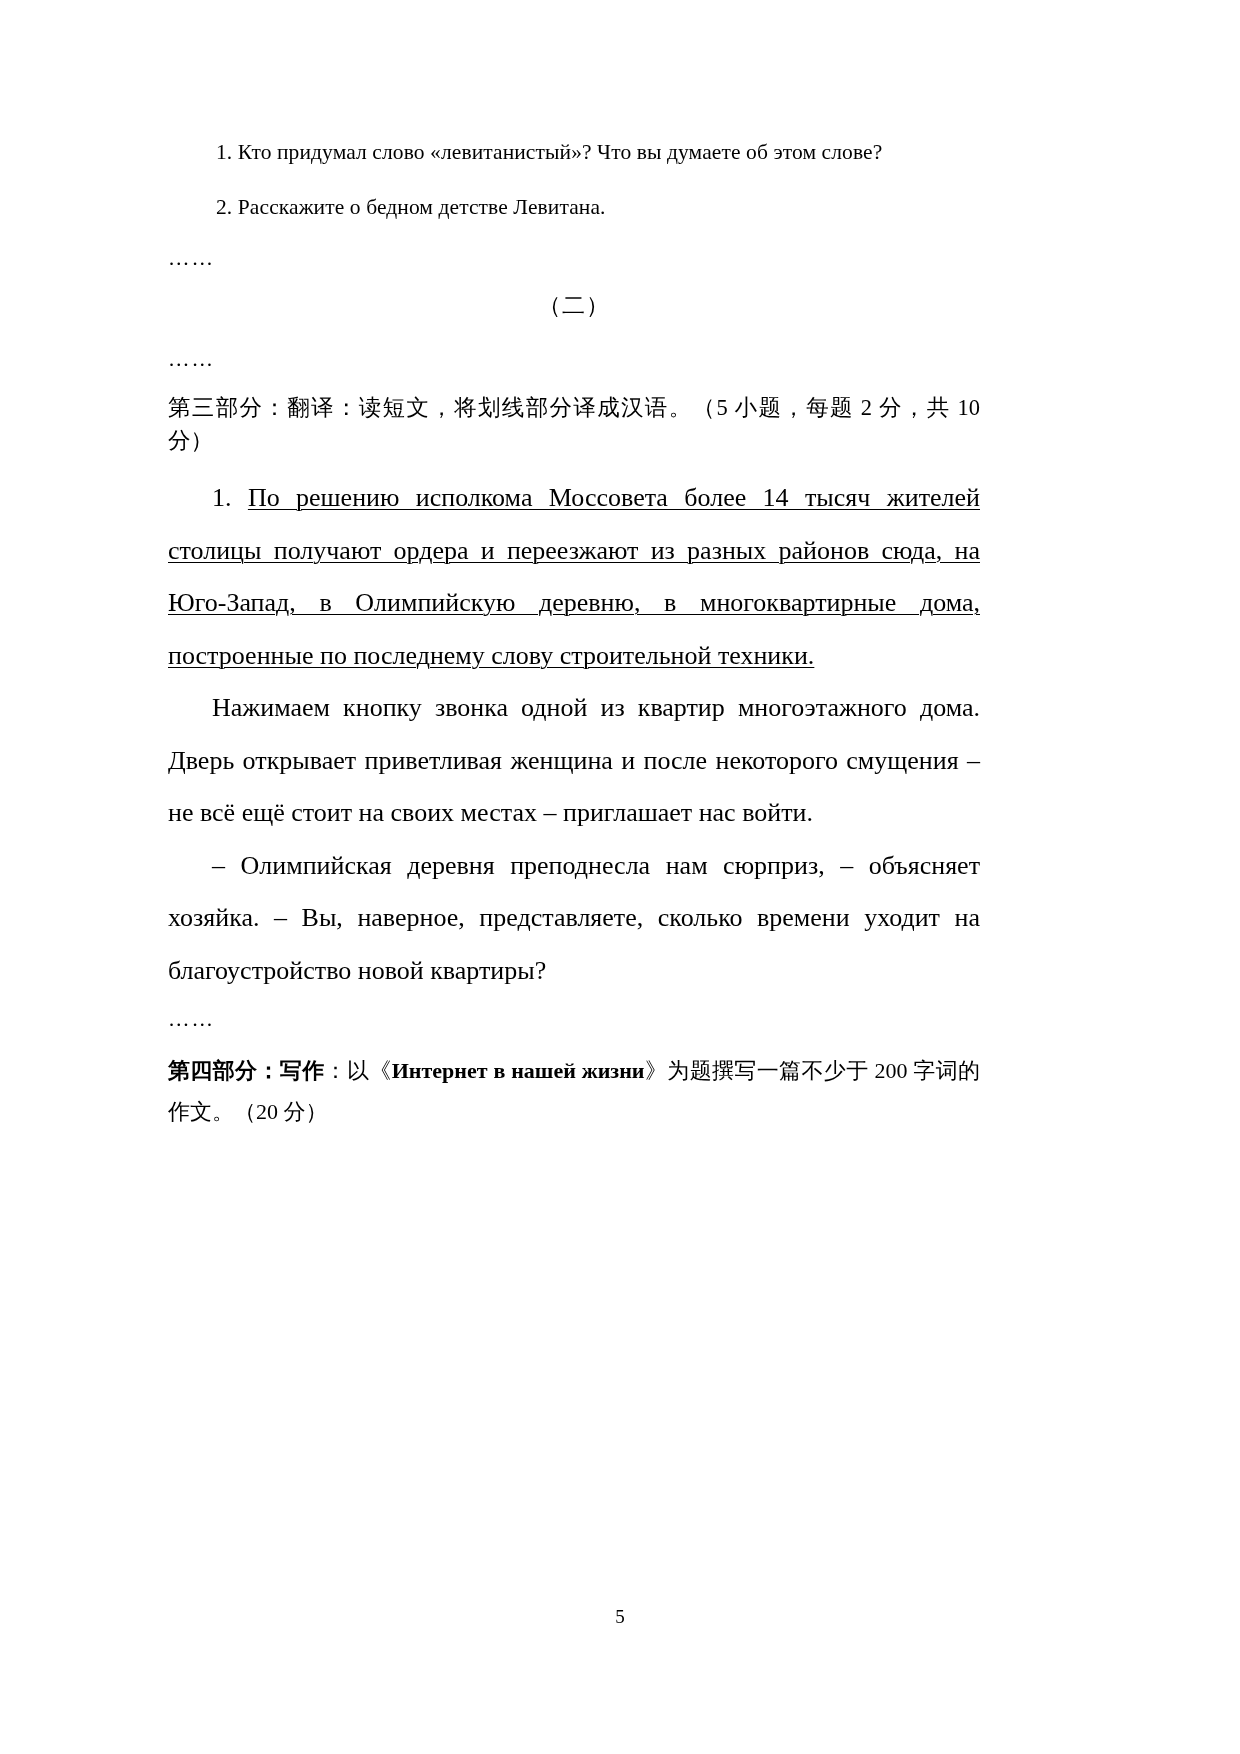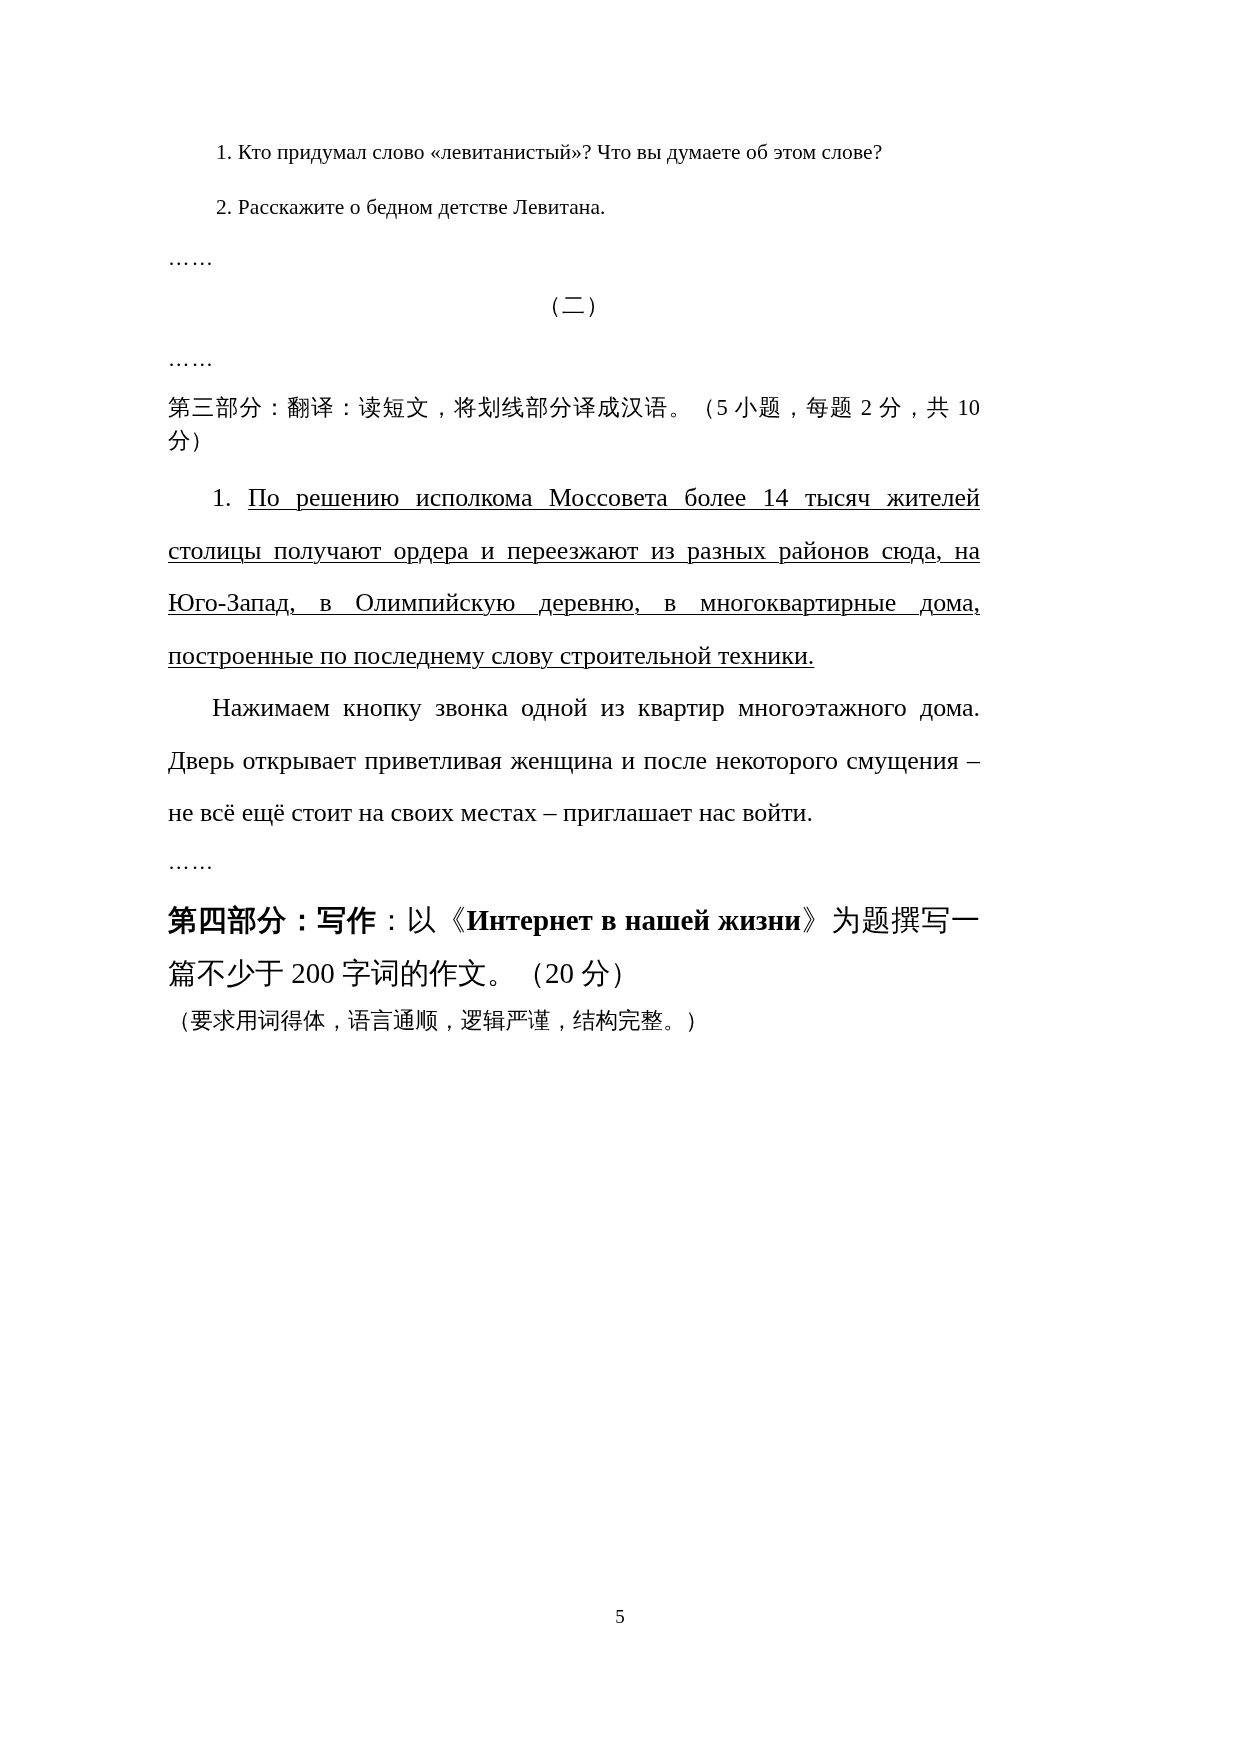--- a/index.html
+++ b/index.html
@@ -66,21 +66,21 @@
     text-justify: inter-word;
     text-indent: 44px;
   }
   .para u, .para .ul {
     text-decoration: underline;
     text-underline-offset: 3px;
     text-decoration-thickness: 1.4px;
   }
   .spacer-sm { height: 10px; }
   .write-head {
-    font-size: 29px;
+    font-size: 22px;
     line-height: 1.85;
     margin: 0;
     text-align: justify;
   }
   .write-head .bold-cn { font-weight: bold; }
   .write-sub {
     font-size: 22.5px;
     line-height: 1.8;
     margin: 0;
   }
@@ -112,27 +112,27 @@
     <p class="ellipsis">……</p>
 
     <p class="sec-head cn"><span class="bold-cn">第三部分：翻译：</span><span>读短文，将划线部分译成汉语。</span><span>（5 小题，每题 2 分，共 10 分）</span></p>
 
     <p class="para"><span>1.</span> <span class="ul">По решению исполкома Моссовета более 14 тысяч жителей столицы получают ордера и переезжают из разных районов сюда, на Юго-Запад, в Олимпийскую деревню, в многоквартирные дома, построенные по последнему слову строительной техники.</span></p>
 
 
     <p class="para">Нажимаем кнопку звонка одной из квартир многоэтажного дома. Дверь открывает приветливая женщина и после некоторого смущения – не всё ещё стоит на своих местах – приглашает нас войти.</p>
 
 
+    <p class="para">– Олимпийская деревня преподнесла нам сюрприз, – объясняет хозяйка. – Вы, наверное, представляете, сколько времени уходит на благоустройство новой квартиры?</p>
 
 
     <div class="spacer-sm"></div>
 
     <p class="ellipsis">……</p>
 
     <p class="write-head cn"><span class="bold-cn">第四部分：</span><span class="bold-cn">写作</span><span>：</span><span>以《</span><span class="bold-cn">Интернет в нашей жизни</span><span>》为题撰写一篇不少于 200 字词的作文。（20 分）</span></p>
 
-    <p class="write-sub cn">（要求用词得体，语言通顺，逻辑严谨，结构完整。）</p>
 
   </div>
 
   <div class="pagenum">5</div>
 
 </div>
 
 </body></html>

